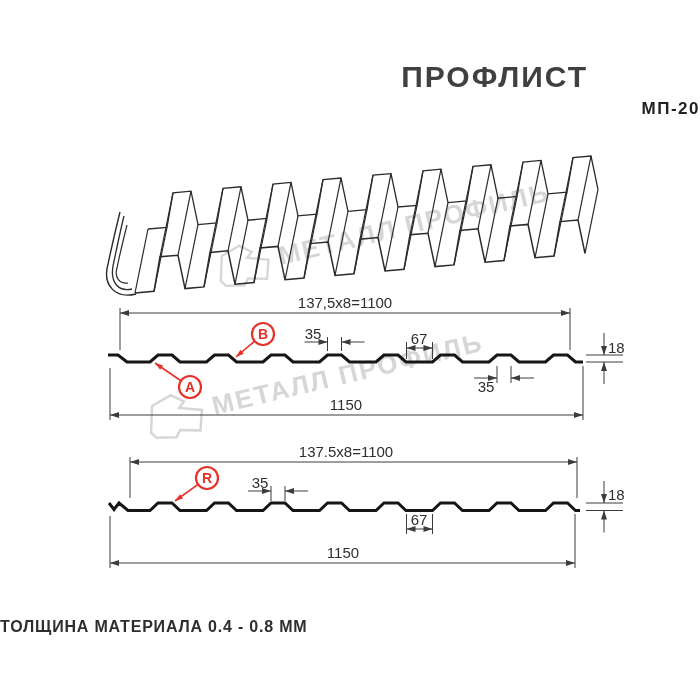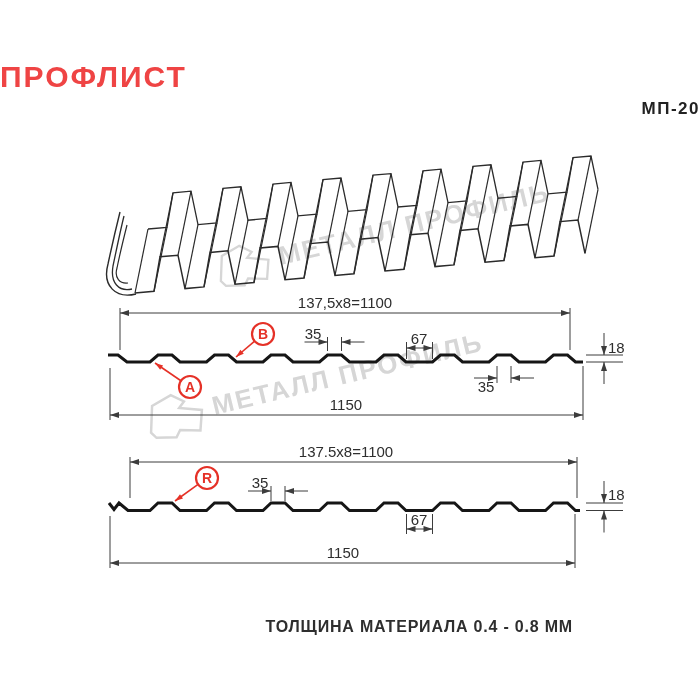--- a/index.html
+++ b/index.html
@@ -1,22 +1,22 @@
 <!DOCTYPE html>
 <html><head>
 <meta charset="utf-8">
 <style>
   html,body{margin:0;padding:0;background:#fff;}
   .page{position:relative;width:700px;height:700px;background:#ffffff;overflow:hidden;
         font-family:"Liberation Sans",sans-serif;}
-  .title{position:absolute;top:60px;left:0;width:588px;text-align:left;
-         font-size:30px;font-weight:700;letter-spacing:2px;color:#ef4444;}
+  .title{position:absolute;top:60px;left:0;width:588px;text-align:right;
+         font-size:30px;font-weight:700;letter-spacing:2px;color:#404040;}
   .subtitle{position:absolute;top:99px;left:0;width:700px;text-align:right;
             font-size:17px;font-weight:700;letter-spacing:1.5px;color:#222;}
-  .footer{position:absolute;top:618px;left:0;width:573px;text-align:right;
+  .footer{position:absolute;top:618px;left:0;width:573px;text-align:left;
           font-size:16px;font-weight:700;letter-spacing:0.8px;color:#2e2e2e;}
   .watermark{position:absolute;display:flex;align-items:center;gap:8px;
              transform:rotate(-13.5deg);transform-origin:0 100%;pointer-events:none;}
   .wm-text{font-size:26px;font-weight:700;letter-spacing:2px;color:#d6d6d6;white-space:nowrap;}
   .wm1{left:220px;top:248px;}
   .wm2{left:150px;top:398px;}
   svg text.dim{font-family:"Liberation Sans",sans-serif;font-size:15px;fill:#2e2e2e;}
   svg text.lbl{font-family:"Liberation Sans",sans-serif;font-size:14px;font-weight:700;}
   #diagram{position:absolute;left:0;top:0;}
 </style>

